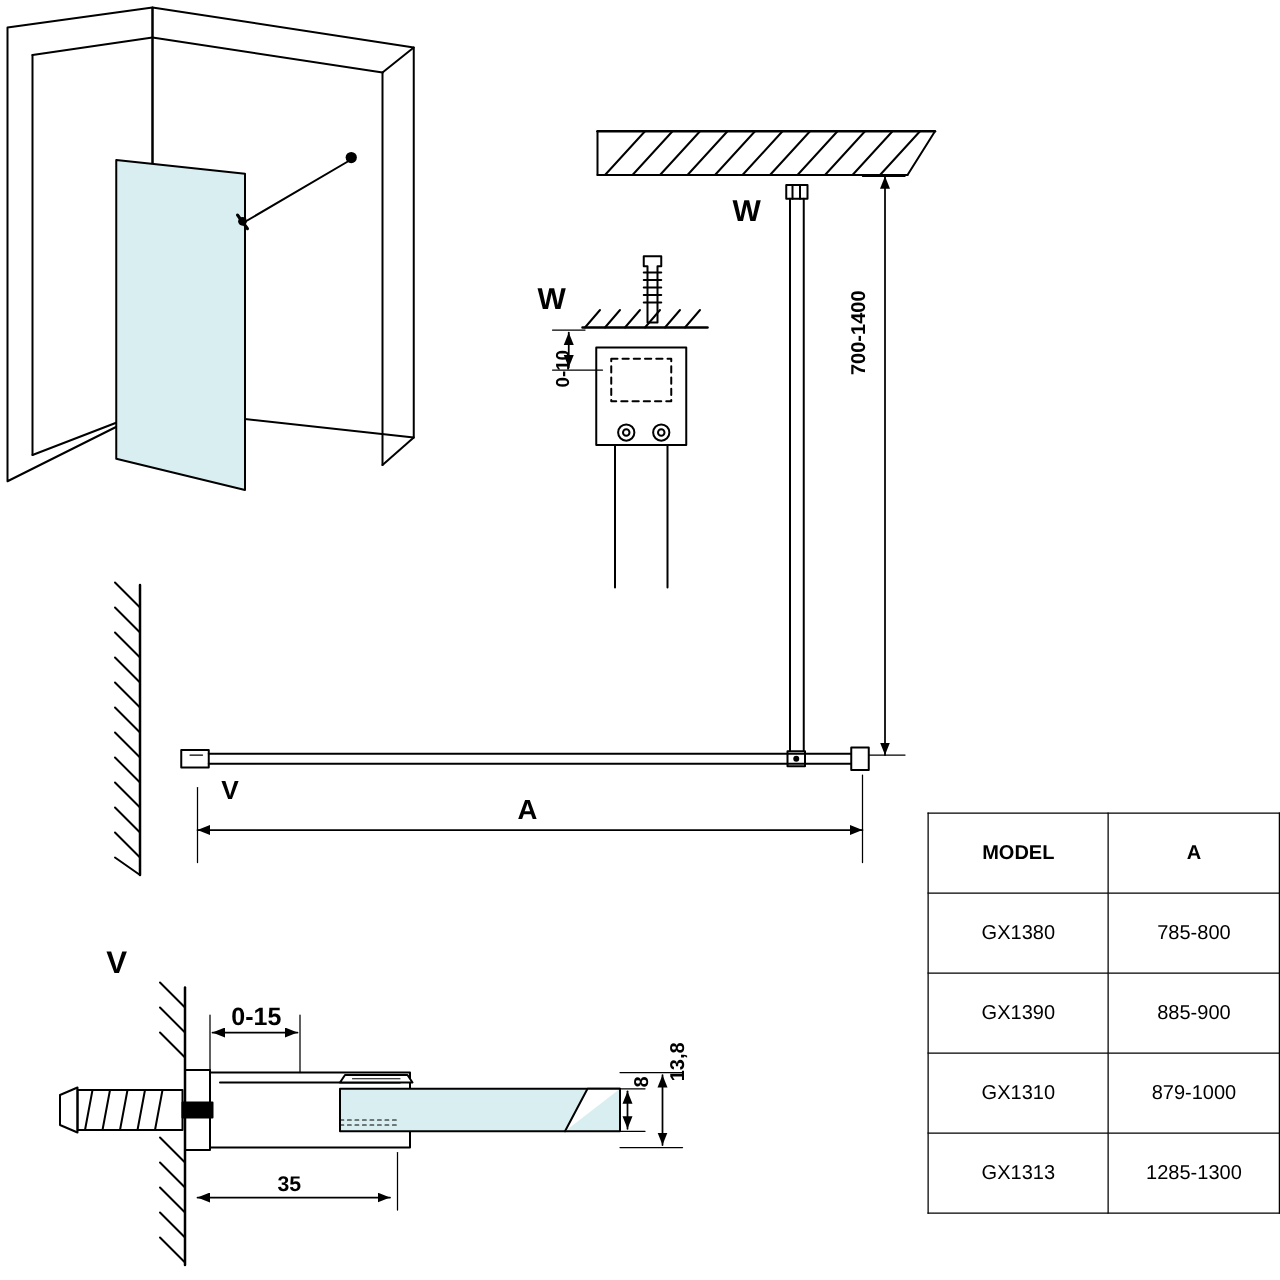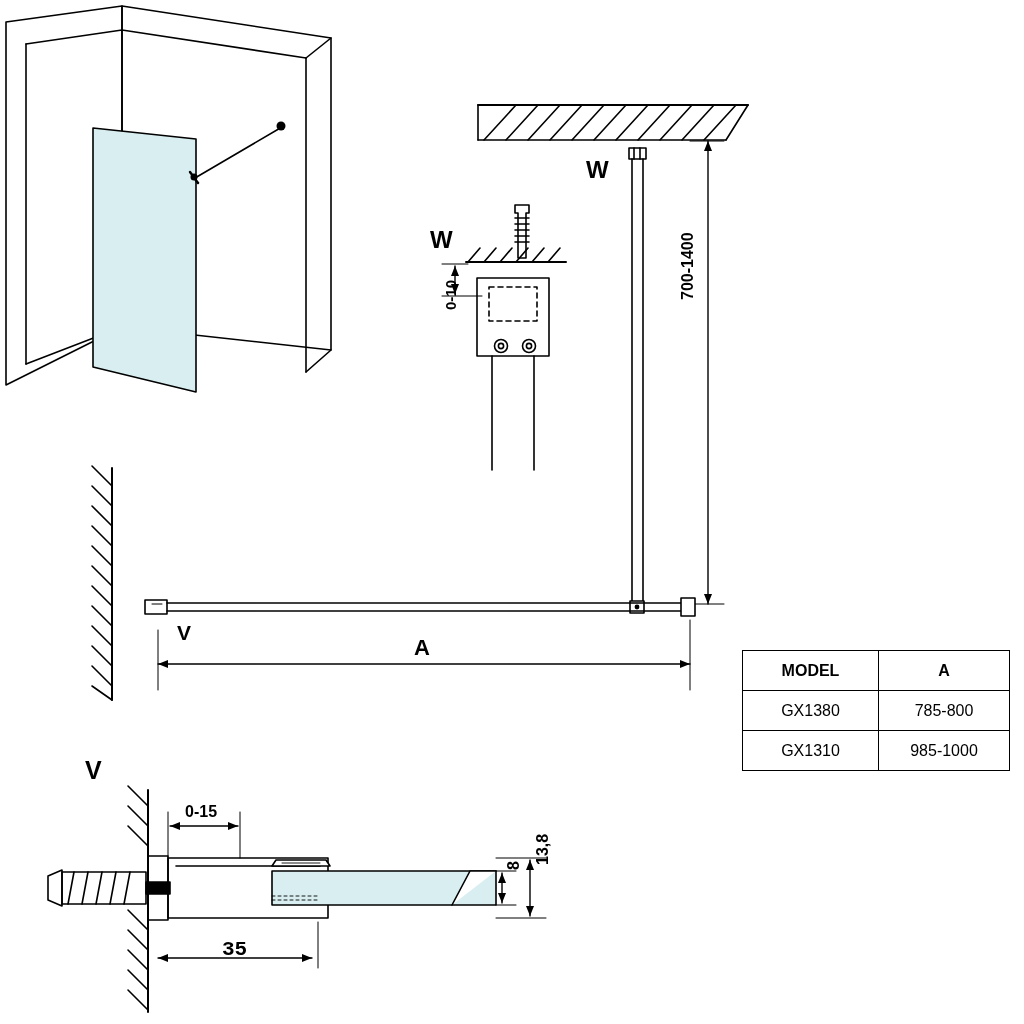--- a/index.html
+++ b/index.html
@@ -27,42 +27,42 @@
   .lbl-V2 { left:85px; top:758px; font-size:25px; }
   .lbl-A  { left:414px; top:637px; font-size:22px; }
   .lbl-700 {
     left:680px; top:300px; font-size:16px;
     transform:rotate(-90deg); transform-origin:left top;
   }
   .lbl-010 {
     left:443px; top:310px; font-size:15px;
     transform:rotate(-90deg); transform-origin:left top;
   }
-  .lbl-015 { left:185px; top:804px; font-size:16px; }
-  .lbl-35  { left:222px; top:939px; font-size:21px;font-family:Liberation Mono, monospace; }
+  .lbl-015 { left:185px; top:804px; font-size:20px; }
+  .lbl-35  { left:222px; top:939px; font-size:17px; }
   .lbl-8   {
     left:506px; top:870px; font-size:16px;
     transform:rotate(-90deg); transform-origin:left top;
   }
   .lbl-138 {
     left:535px; top:865px; font-size:16px;
     transform:rotate(-90deg); transform-origin:left top;
   }
 
   
   .model-table {
     position:absolute;
     left:742px; top:650px;
     border-collapse:collapse;
     font-size:16px;
   }
   .model-table th, .model-table td {
     border:1px solid #000;
     text-align:center;
-    padding:0;
+    padding:12px;
     height:39px;
     font-weight:normal;
     margin-top:32px;
   }
   .model-table th { font-weight:bold; }
   .model-table .c-model { width:135px; }
   .model-table .c-a { width:130px; }
 </style>
 </head>
 <body>
@@ -242,19 +242,27 @@
         <th class="c-model">MODEL</th>
         <th class="c-a">A</th>
       </tr>
     </thead>
     <tbody>
       <tr>
         <td>GX1380</td>
         <td>785-800</td>
       </tr>
       <tr>
+        <td>GX1390</td>
+        <td>885-900</td>
+      </tr>
+      <tr>
         <td>GX1310</td>
-        <td>985-1000</td>
+        <td>879-1000</td>
+      </tr>
+      <tr>
+        <td>GX1313</td>
+        <td>1285-1300</td>
       </tr>
     </tbody>
   </table>
 
 </div>
 
 </body></html>

